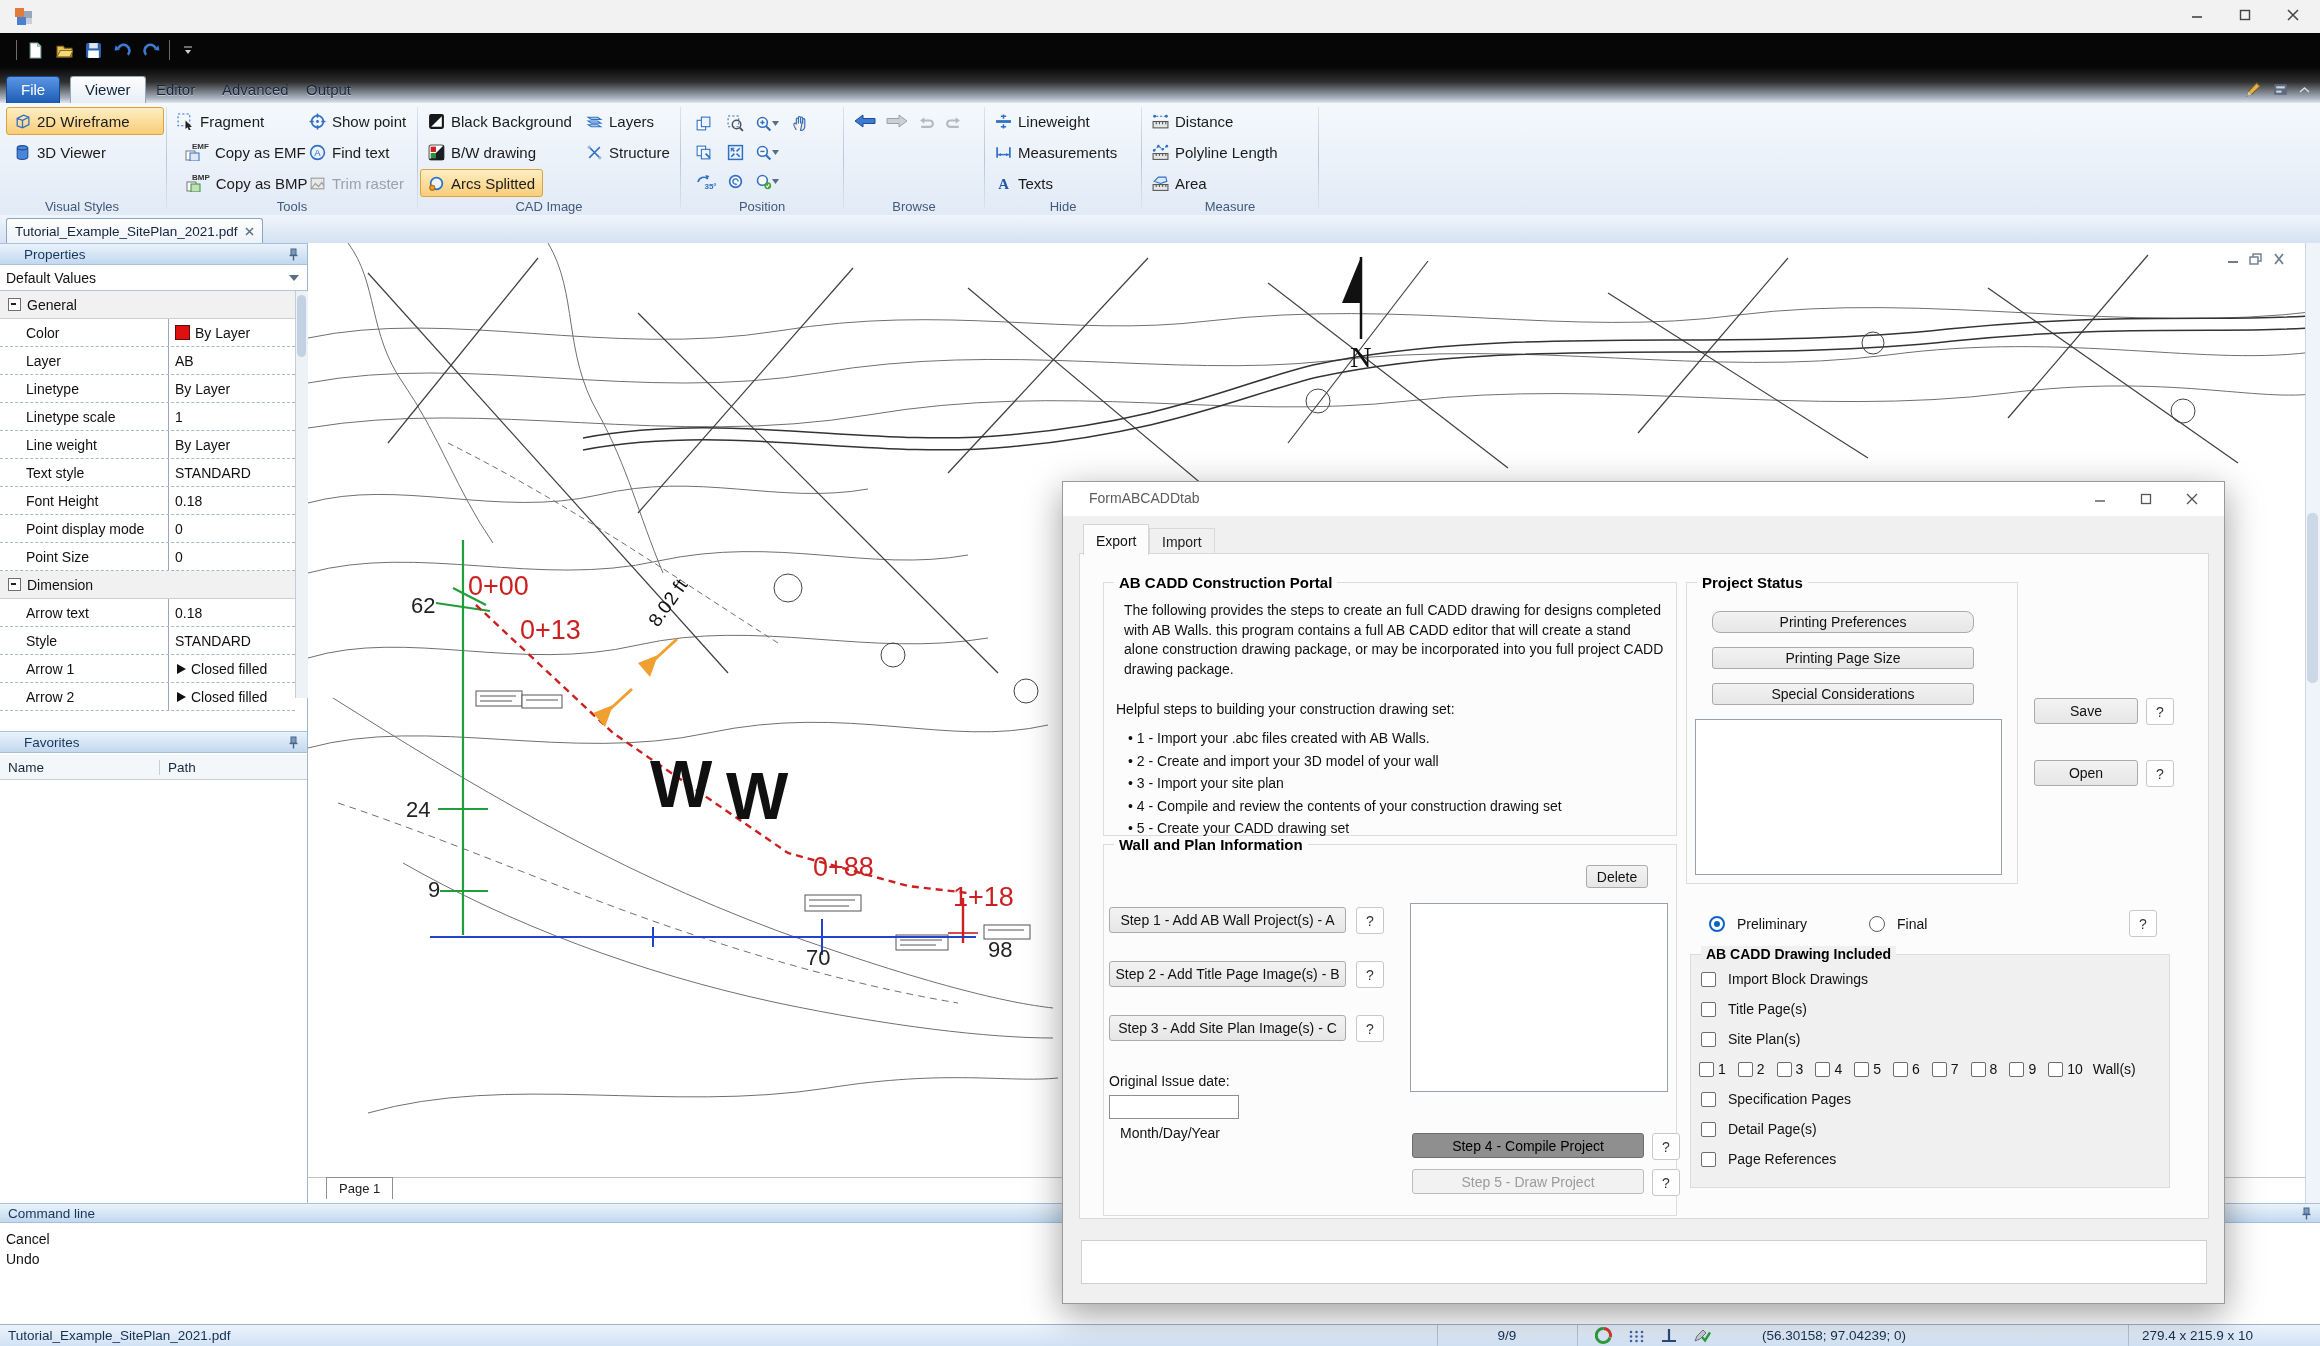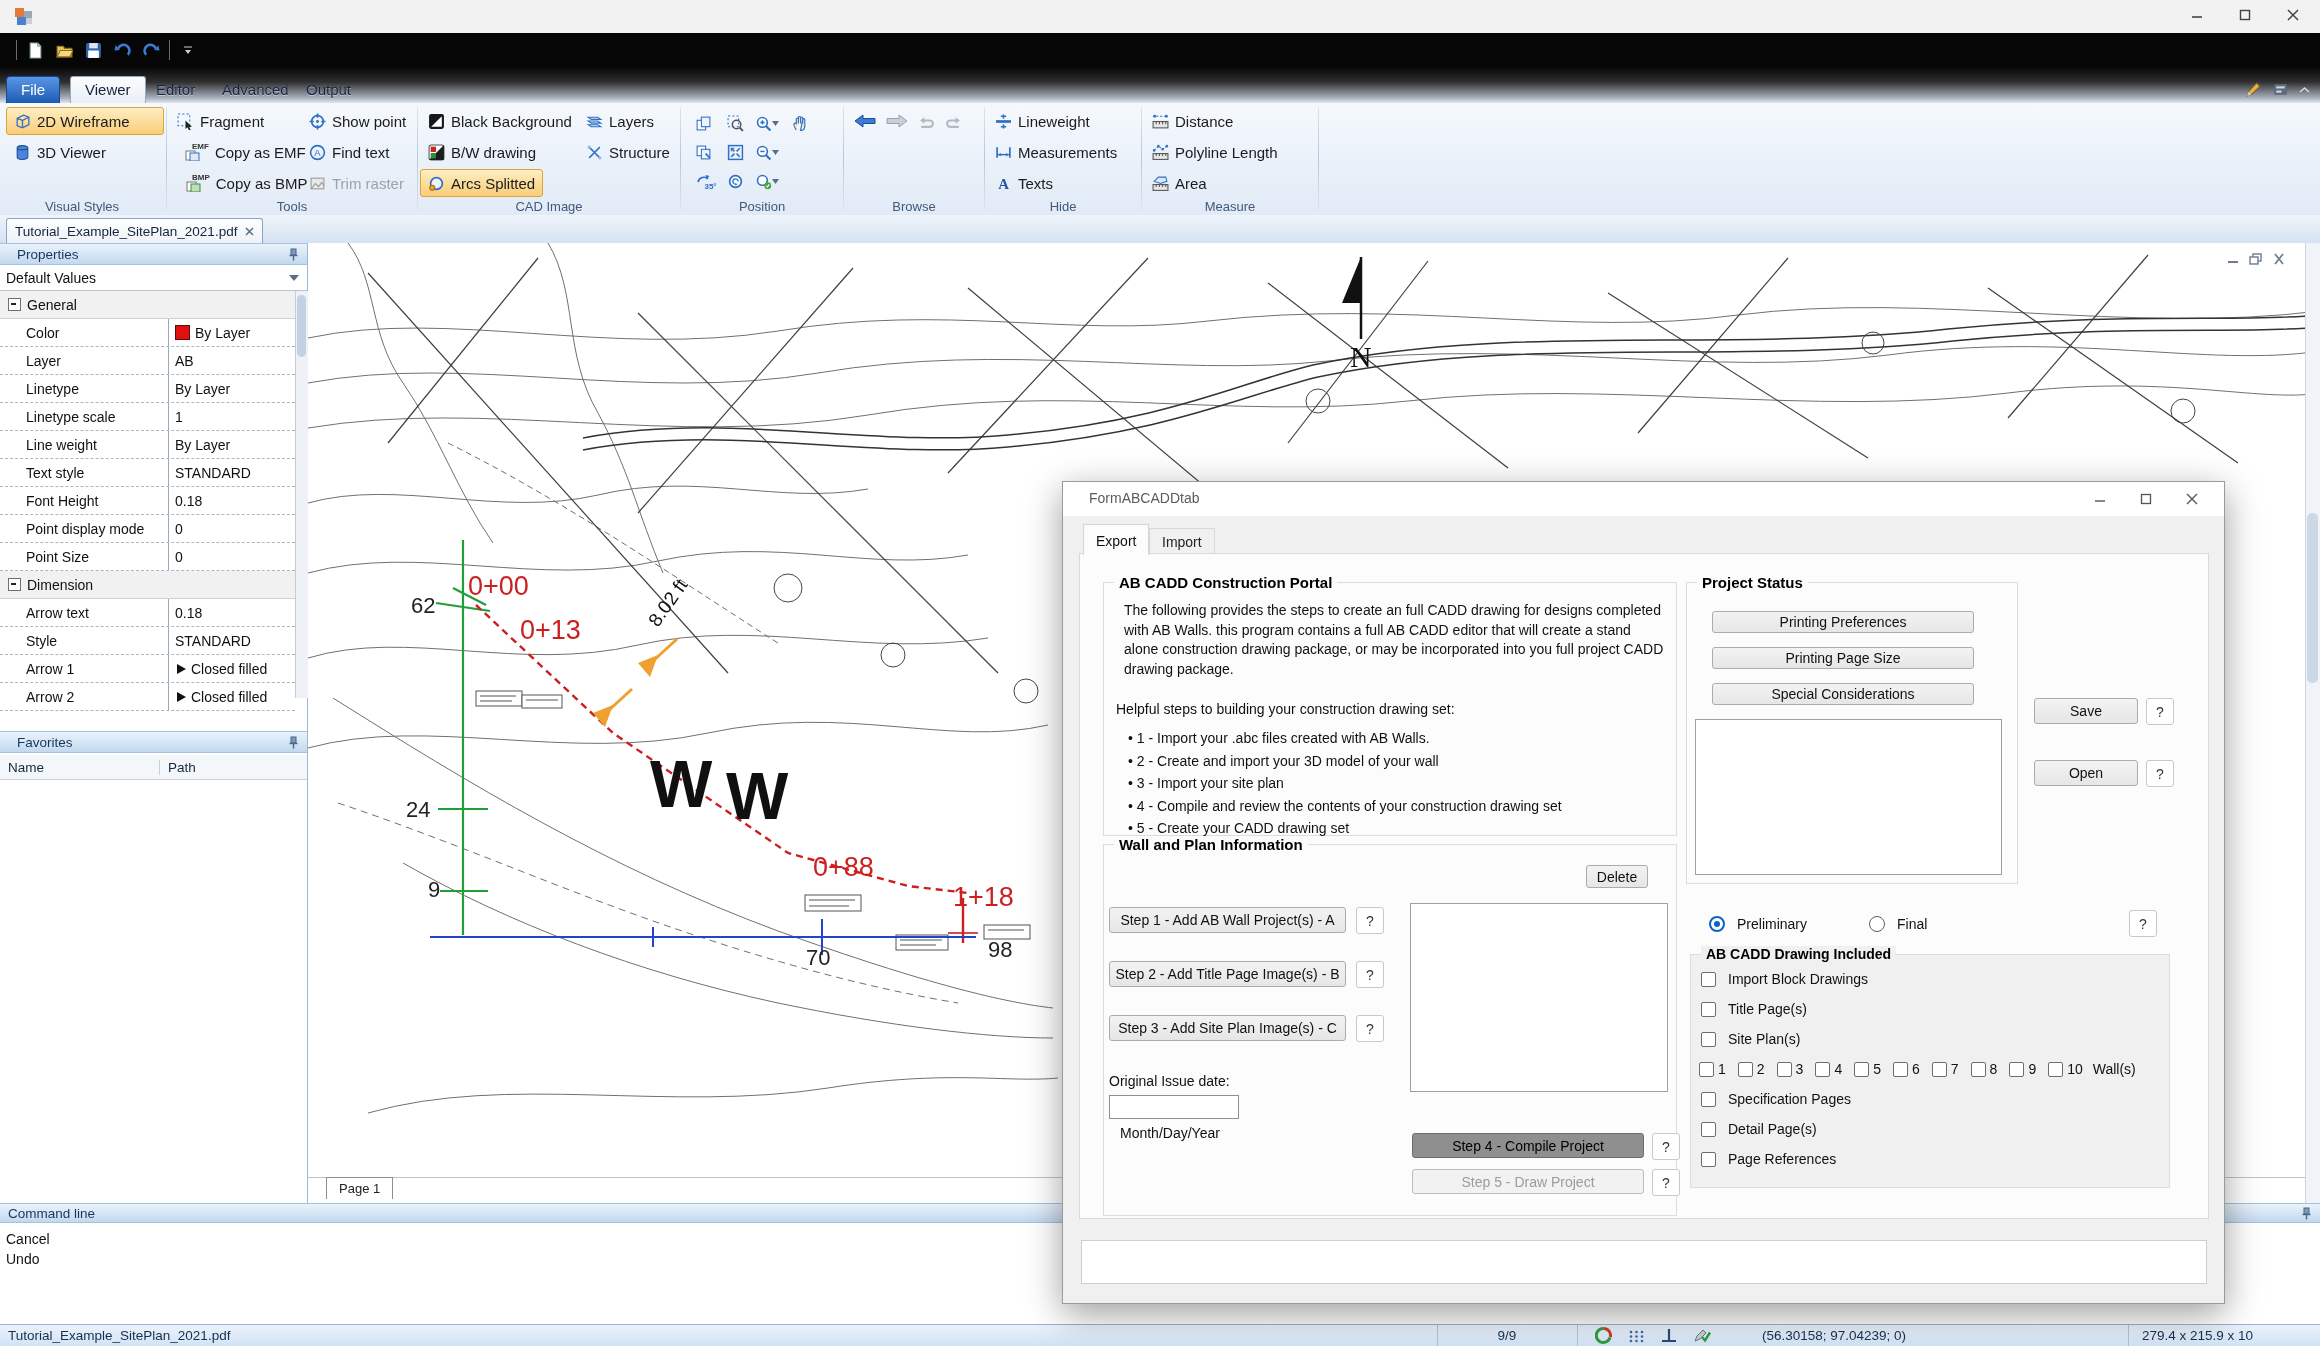--- a/index.html
+++ b/index.html
@@ -30,21 +30,21 @@
   .i16{width:17px;height:17px;flex:0 0 auto;}
   .col{display:flex;flex-direction:column;gap:3px;}
   .rowflex{display:flex;}
   .posgrid{display:grid;grid-template-columns:repeat(4,32px);grid-auto-rows:29px;align-items:center;justify-items:center;padding:2px 4px;}
   .badge{font-size:8px;font-weight:bold;color:#333;line-height:7px;padding-left:15px;}
   
   .doctabbar{left:0;top:215px;width:2320px;height:28px;background:linear-gradient(#eff5fb,#d5e2f2);border-bottom:1px solid #9fb6cf;}
   .doctab{position:absolute;left:6px;top:3px;height:24px;background:linear-gradient(#fefefe,#eef3f9);border:1px solid #8ba5c2;border-bottom:none;border-radius:3px 3px 0 0;display:flex;align-items:center;gap:8px;padding:0 8px;font-size:13.5px;color:#14243d;}
   
   .leftpanel{left:0;top:243px;width:308px;height:960px;background:#fff;border-right:1px solid #9fb6cf;box-sizing:border-box;}
-  .phead{position:absolute;left:0;width:307px;height:22px;background:linear-gradient(#eaf3fc,#c2d8ef);border-top:1px solid #a7c0dc;border-bottom:1px solid #a7c0dc;font-size:13.5px;color:#17365d;line-height:22px;padding-left:17px;box-sizing:border-box;}
+  .phead{position:absolute;left:0;width:307px;height:22px;background:linear-gradient(#eaf3fc,#c2d8ef);border-top:1px solid #a7c0dc;border-bottom:1px solid #a7c0dc;font-size:13.5px;color:#17365d;line-height:22px;padding-left:24px;box-sizing:border-box;}
   .pin{position:absolute;right:8px;top:4px;}
   .preset{position:absolute;left:0;top:22px;width:307px;height:26px;border-bottom:1px solid #b9c4d2;background:#fff;line-height:26px;padding-left:6px;font-size:14px;color:#111;box-sizing:border-box;}
   .chev{position:absolute;right:8px;top:10px;width:0;height:0;border-left:5px solid transparent;border-right:5px solid transparent;border-top:6px solid #5a6d84;}
   .pgrid{position:absolute;left:0;top:48px;width:295px;}
   .prow{display:flex;height:27px;align-items:center;border-bottom:1px dashed #a9b7c7;font-size:14px;}
   .prow .lab{width:168px;padding-left:26px;box-sizing:border-box;color:#101010;}
   .prow .val{flex:1;border-left:1px solid #9aa8b8;padding-left:6px;height:100%;display:flex;align-items:center;gap:5px;color:#101010;}
   .prow.group{background:#f1f1f1;border-bottom:1px solid #cfcfcf;}
   .prow.group .lab{padding-left:8px;display:flex;align-items:center;gap:6px;font-size:14px;}
   .minusbox{width:11px;height:11px;border:1px solid #6f6f6f;background:#fff;position:relative;flex:0 0 auto;}
@@ -871,21 +871,21 @@
       <input style="position: absolute; left: 5px; top: 250px; width: 124px; height: 20px; border: 1px solid rgb(138, 143, 150); background: rgb(255, 255, 255);">
       <div style="position:absolute;left:16px;top:280px;font-size:14px;color:#111;">Month/Day/Year</div>
       <div class="dbtn" style="left:308px;top:288px;width:232px;height:25px;background:#8f8f8f;border-color:#6d6d6d;color:#000;">Step 4 - Compile Project</div>
       <div class="helpbtn" style="left:548px;top:288px;">?</div>
       <div class="dbtn" style="left:308px;top:324px;width:232px;height:25px;color:#9b9b9b;background:#f2f2f2;border-color:#bdbdbd;">Step 5 - Draw Project</div>
       <div class="helpbtn" style="left:548px;top:324px;">?</div>
     </div>
 
     <div class="gbox" style="left:623px;top:100px;width:330px;height:300px;">
       <div class="glab">Project Status</div>
-      <div class="dbtn" style="left:25px;top:28px;width:262px;height:22px;">Printing Preferences</div>
+      <div class="dbtn" style="left:25px;top:28px;width:262px;height:22px;border-radius:8px;">Printing Preferences</div>
       <div class="dbtn" style="left:25px;top:64px;width:262px;height:22px;">Printing Page Size</div>
       <div class="dbtn" style="left:25px;top:100px;width:262px;height:22px;">Special Considerations</div>
       <div class="whitebox" style="left:8px;top:136px;width:305px;height:154px;"></div>
     </div>
     <div class="dbtn" style="left:971px;top:216px;width:104px;height:26px;">Save</div>
     <div class="helpbtn" style="left:1083px;top:216px;">?</div>
     <div class="dbtn" style="left:971px;top:278px;width:104px;height:26px;">Open</div>
     <div class="helpbtn" style="left:1083px;top:278px;">?</div>
 
     <div class="cbrow" style="left:646px;top:434px;">

